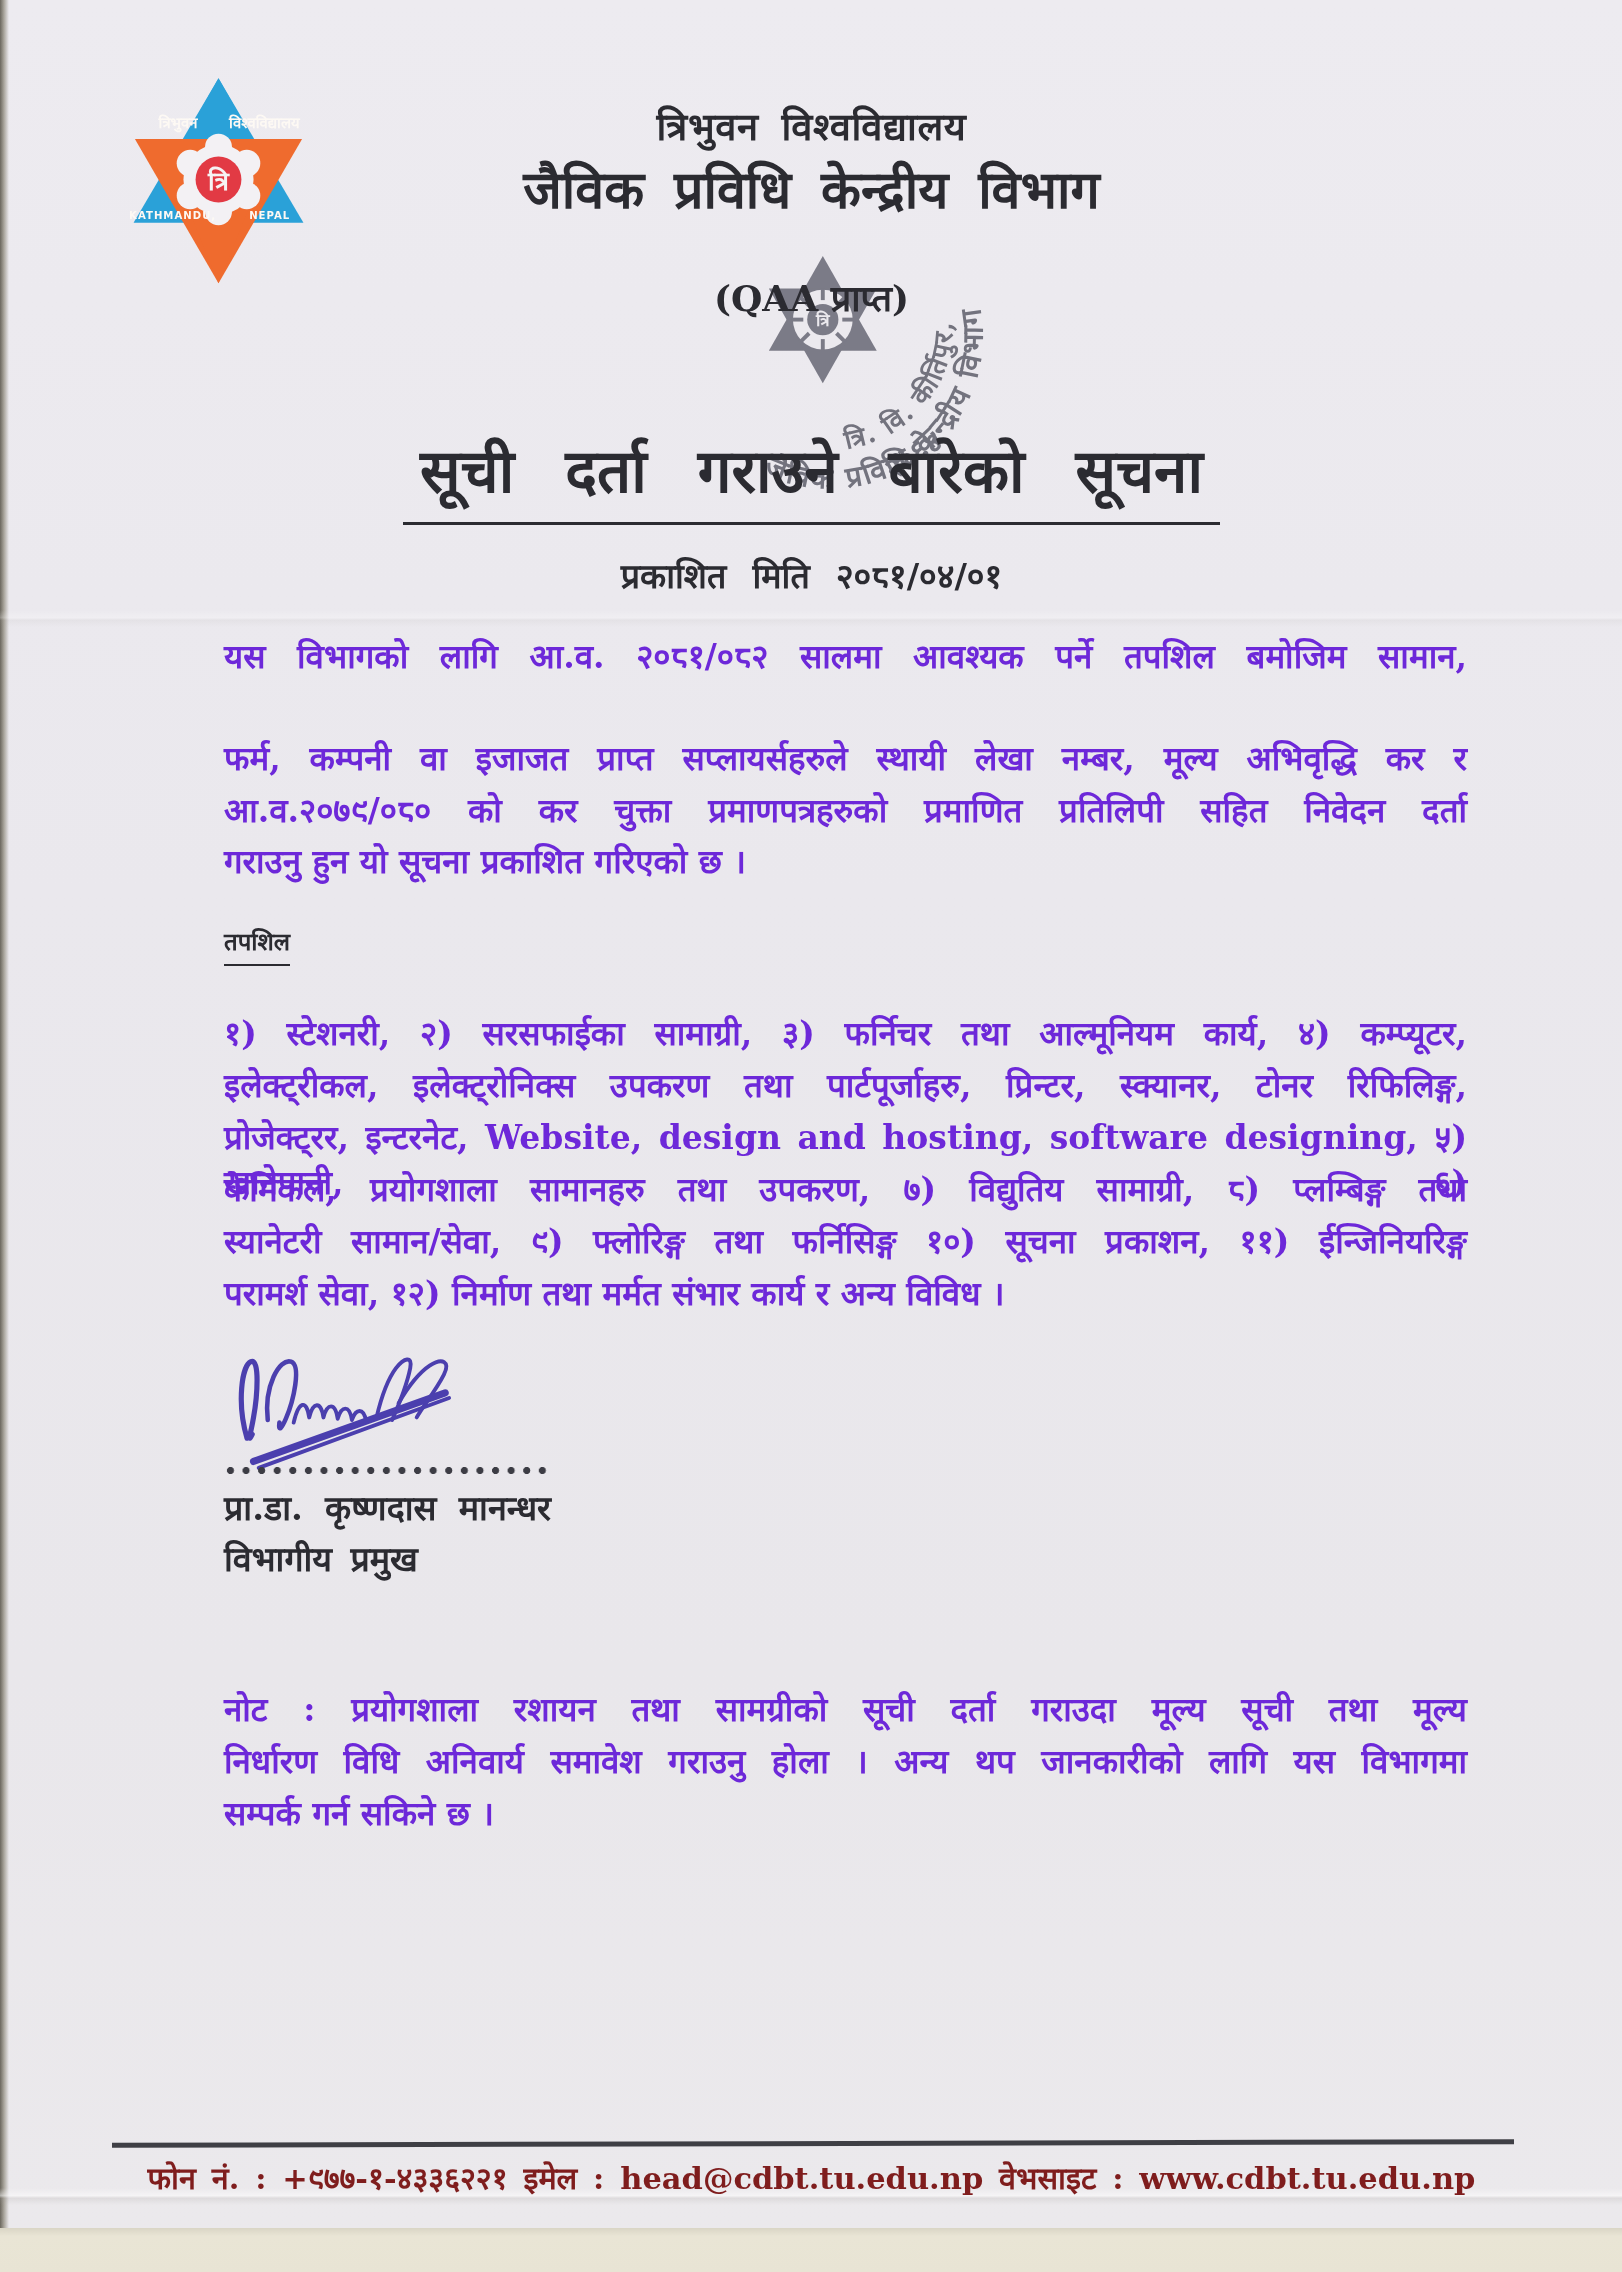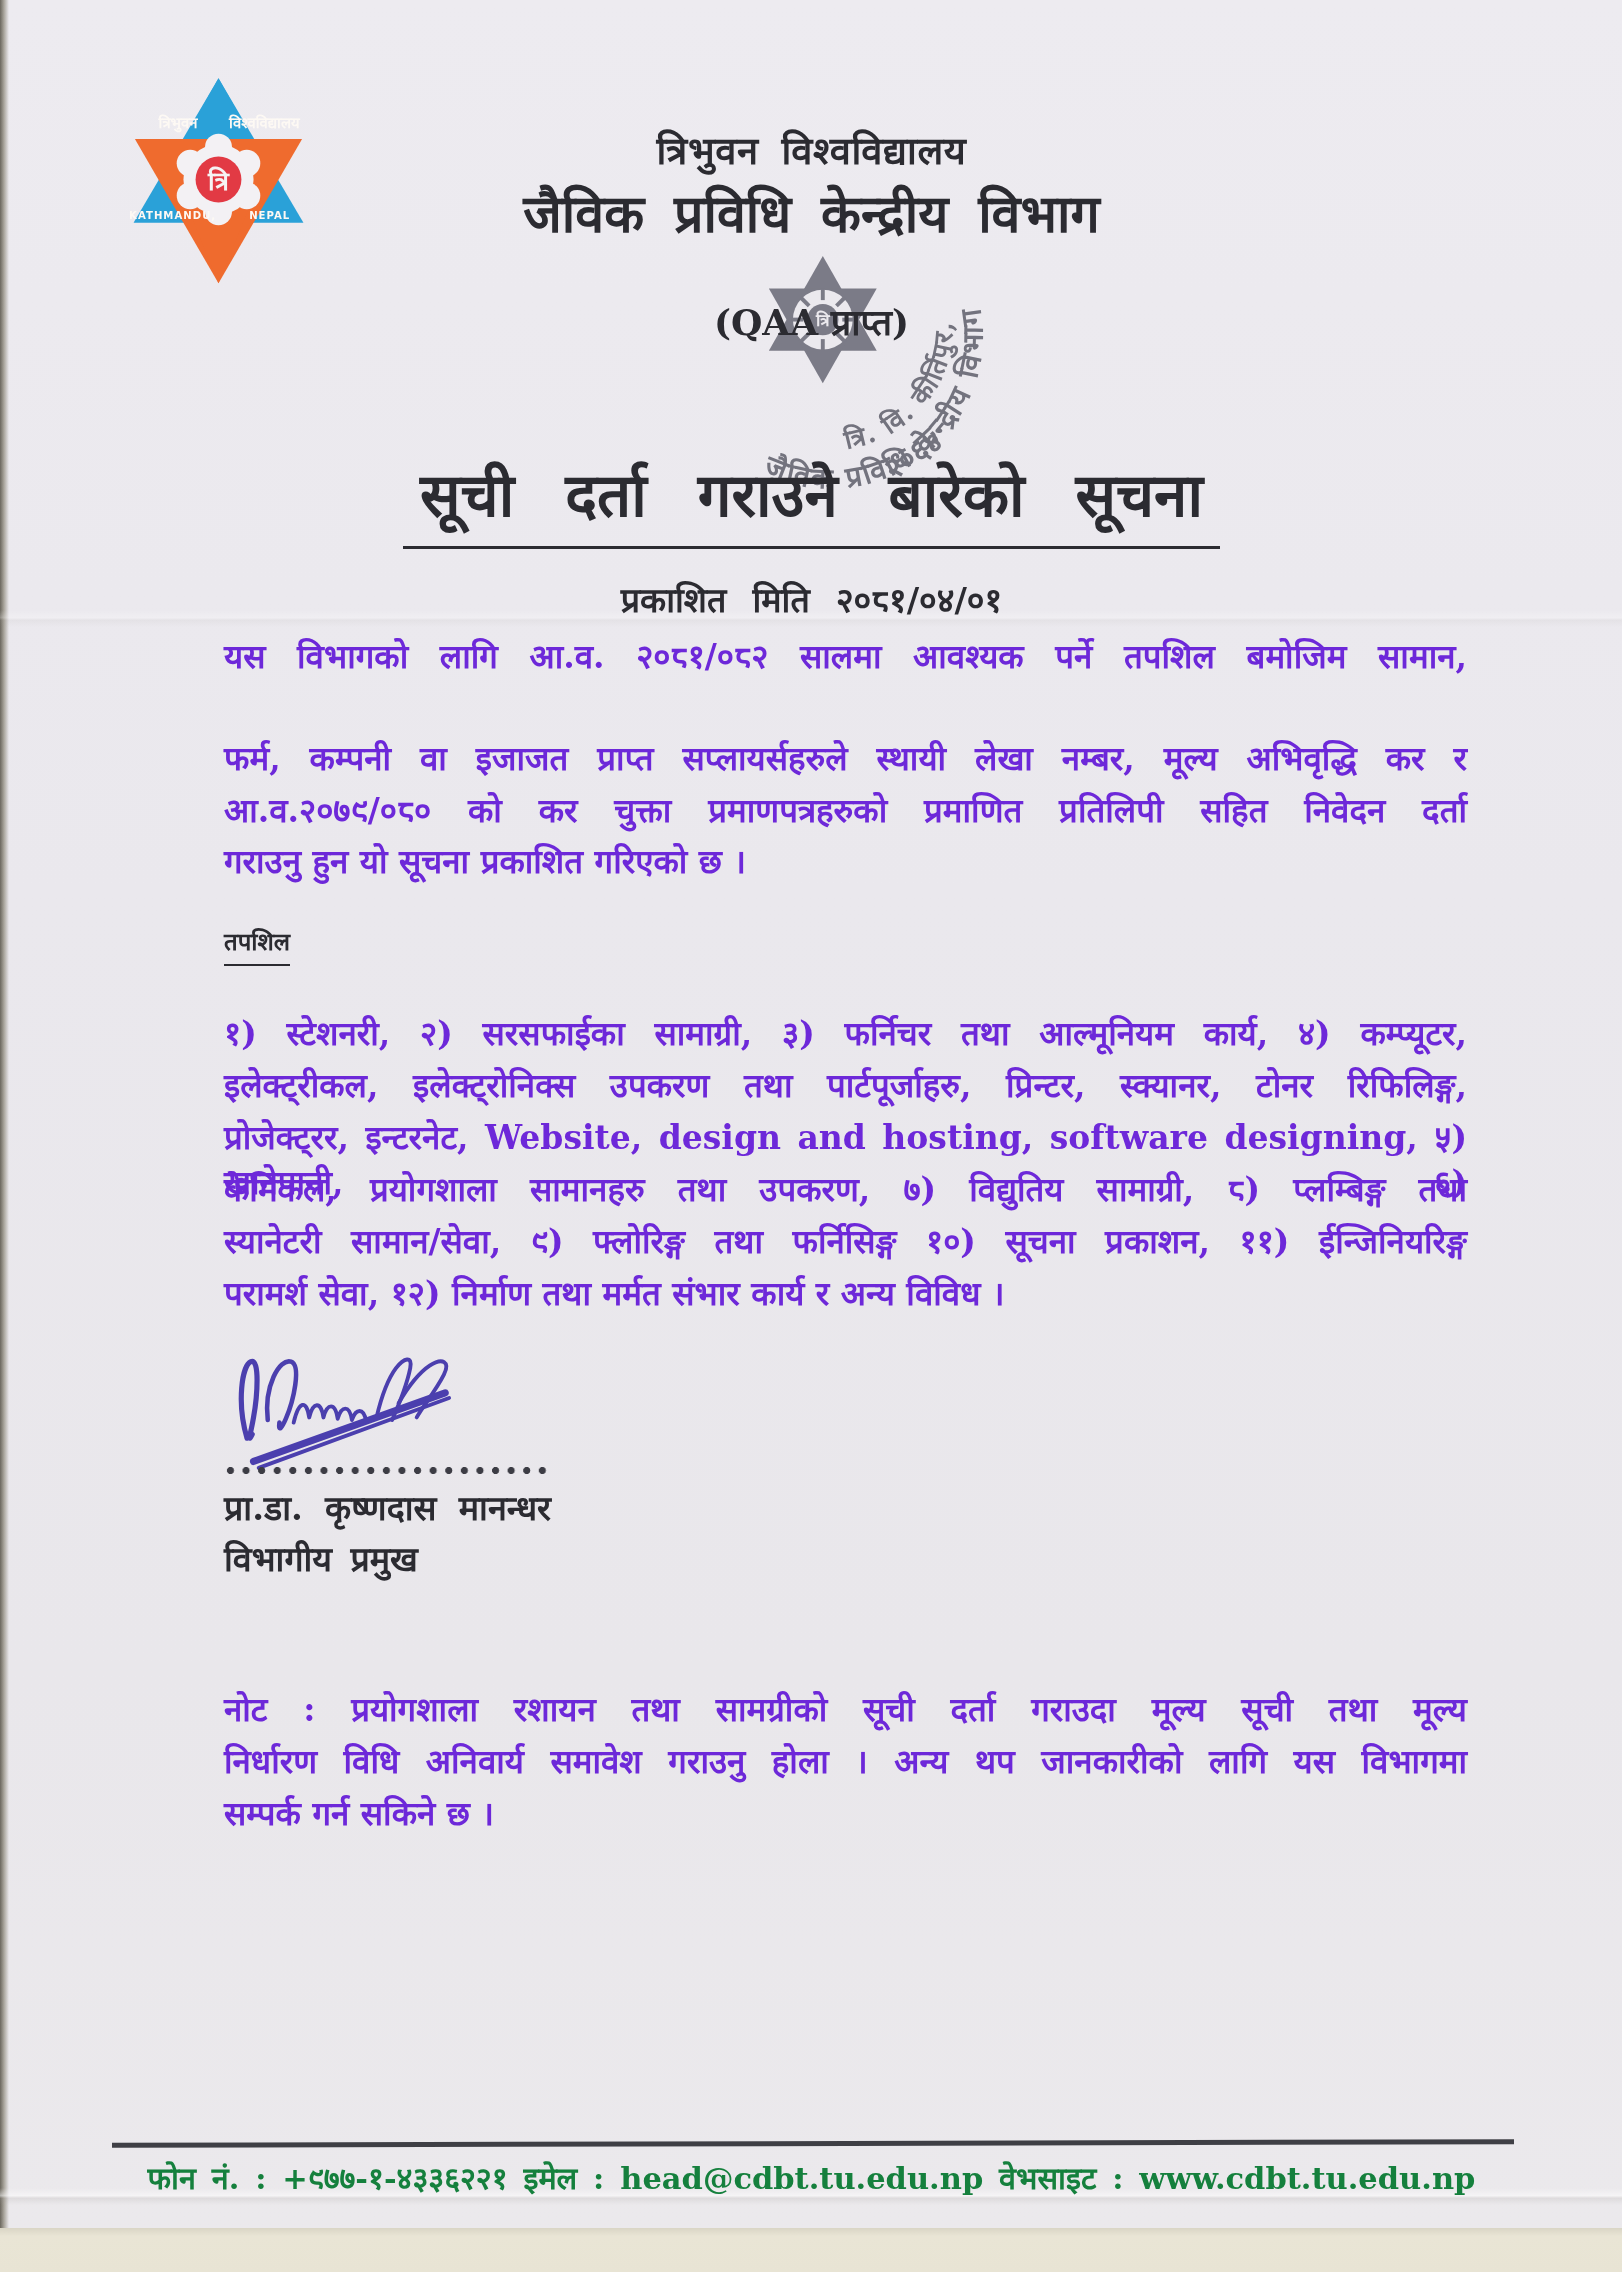--- a/index.html
+++ b/index.html
@@ -20,21 +20,21 @@
   }
   .crease{
     position:absolute;left:0;width:1623px;height:17px;pointer-events:none;
     background:linear-gradient(180deg,rgba(255,255,255,0) 0%,rgba(255,255,255,.5) 45%,rgba(160,155,150,.18) 60%,rgba(255,255,255,0) 100%);
   }
   .scanner-band{
     position:absolute;left:0;top:2228px;width:1623px;height:45px;
     background:linear-gradient(180deg,#d9d5c5 0%,#e9e5d5 18%,#e8e4d4 100%);
   }
   .abs{position:absolute;}
-  .ctr{left:0;right:0;text-align:center;margin-top:24px;}
+  .ctr{left:0;right:0;text-align:center;}
   .hdr-university{top:99px;font-size:38px;font-weight:700;letter-spacing:0.6px;word-spacing:9px;}
   .hdr-department{top:152px;font-size:52px;font-weight:800;word-spacing:11.7px;}
   .hdr-address{top:223px;font-size:35px;font-weight:700;word-spacing:6.5px;}
   .hdr-qaa{top:273px;font-size:36px;font-weight:700;z-index:5;}
   .doc-title{top:428px;z-index:5;}
   .doc-title span{
     display:inline-block;font-size:60px;font-weight:800;word-spacing:30px;
     border-bottom:3.2px solid #2b2b31;padding:0 17px 11.7px 17px;text-align:center;
   }
   .pub-date{top:552px;font-size:34px;font-weight:700;word-spacing:14.3px;}
@@ -53,21 +53,21 @@
     background-size:15.6px 9px;background-repeat:repeat-x;
   }
   .sig-name{position:absolute;left:224px;top:1484px;font-size:34px;font-weight:700;word-spacing:10.4px;}
   .sig-role{position:absolute;left:224px;top:1535px;font-size:34px;font-weight:700;word-spacing:6.5px;}
   .footer-rule{
     position:absolute;left:112px;top:2141px;width:1402px;height:4.5px;
     background:#3f3f45;transform:rotate(-0.15deg);
   }
   .footer-text{
     position:absolute;left:0;right:0;top:2156px;text-align:center;
-    font-size:30.5px;font-weight:600;color:#15803d;word-spacing:5.2px;
+    font-size:30.5px;font-weight:600;color:#7f1d1d;word-spacing:5.2px;
   }
   .footer-text .lat{font-family:"DejaVu Serif","Liberation Serif",serif;}
   .stamp-wrap{position:absolute;left:659px;top:252px;width:351px;height:325px;z-index:2;opacity:.88;}
   .logo-wrap{position:absolute;left:130px;top:77px;width:177px;height:209px;}
   .sig-wrap{position:absolute;left:227px;top:1341px;width:325px;height:136px;}
 </style>
 </head>
 <body>
 
 <div class="page">

